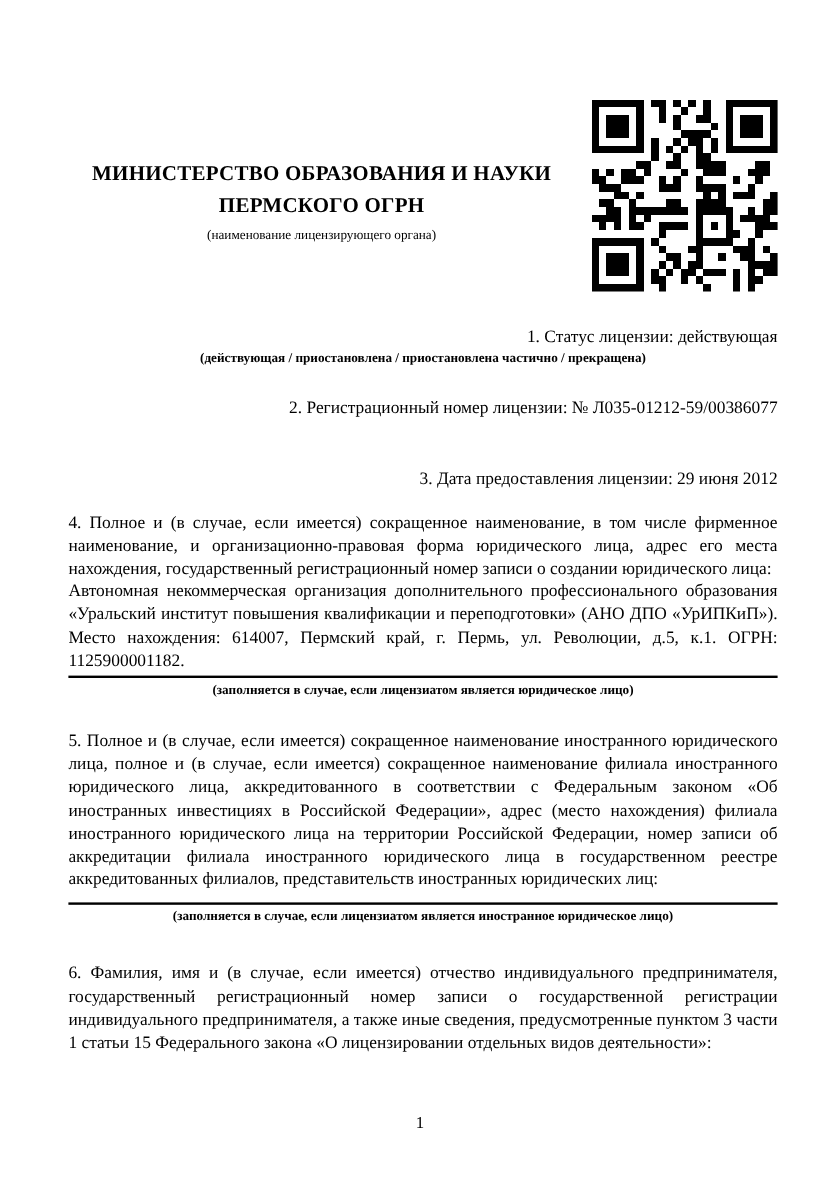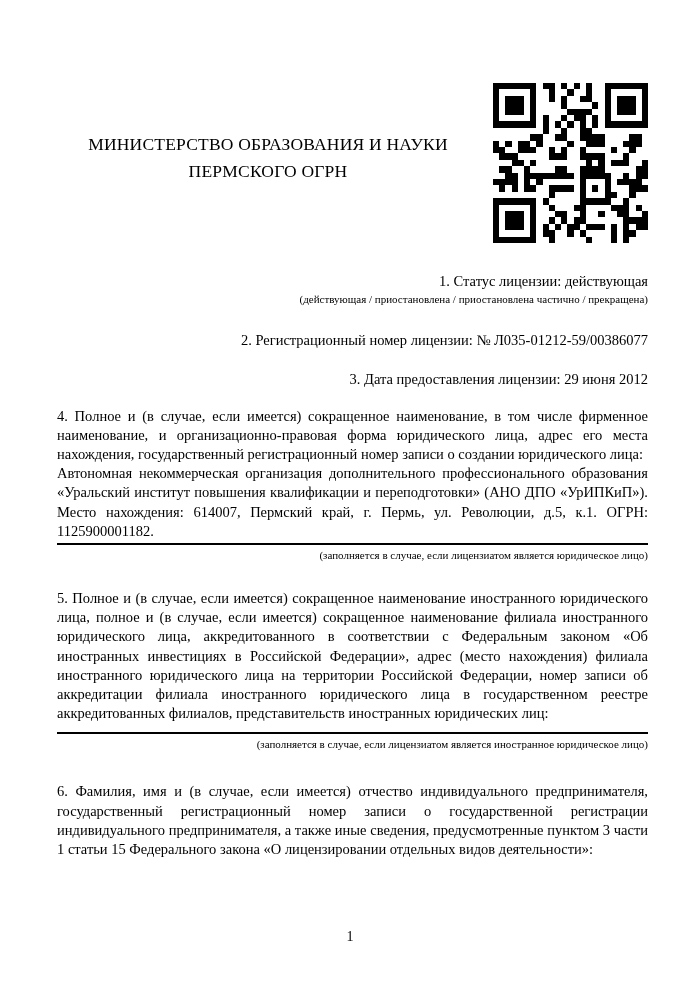--- a/index.html
+++ b/index.html
@@ -27,21 +27,21 @@
     align-items: flex-start;
     padding-top: 83px;
   }
   .ministry {
     flex: 1;
     text-align: center;
     padding-top: 48px;
     padding-right: 14px;
   }
   .ministry-line {
-    font-weight: normal;
+    font-weight: bold;
     font-size: 17.5px;
     line-height: 27px;
     letter-spacing: 0.2px;
   }
   .ministry-caption {
     font-size: 11px;
     line-height: 14px;
     margin-top: 4px;
   }
   .qr-box {
@@ -54,32 +54,33 @@
   .doc-title {
     margin-top: 62px;
     text-align: center;
     font-size: 14.5px;
     line-height: 20px;
   }
   
   .item-text { text-align: justify; }
   .single { text-align: right; }
   .small-caption {
-    text-align: right;
+    text-align: center;
     font-size: 11px;
     line-height: 14px;
+    font-weight: bold;
   }
   .rule {
     border-bottom: 2px solid #000000;
     height: 0;
   }
   .item1 { margin-top: 29px; }
   .item1 .small-caption { margin-top: 1px; }
   .item2 { margin-top: 25px; }
-  .item3 { margin-top: 20px; }
+  .item3 { margin-top: 40px; }
   .item4 { margin-top: 17px; }
   .item4 .rule { margin-top: 2px; }
   .item4 .small-caption { margin-top: 3px; }
   .item5 { margin-top: 27px; }
   .item5 .rule { margin-top: 9px; }
   .item5 .small-caption { margin-top: 3px; }
   .item6 { margin-top: 31px; }
   
   .page-number {
     position: absolute;
@@ -94,20 +95,21 @@
 <body>
 
 <div class="page">
 
   <div class="content">
 
     <div class="header">
       <div class="ministry">
         <div class="ministry-line">МИНИСТЕРСТВО ОБРАЗОВАНИЯ И НАУКИ</div>
         <div class="ministry-line">ПЕРМСКОГО ОГРН</div>
+        <div class="ministry-caption">(наименование лицензирующего органа)</div>
       </div>
       <div class="qr-box">
           <svg viewBox="0 0 25 25" preserveAspectRatio="none" shape-rendering="crispEdges" xmlns="http://www.w3.org/2000/svg">
             <rect x="0" y="0" width="1" height="1" fill="#000"></rect>
             <rect x="1" y="0" width="1" height="1" fill="#000"></rect>
             <rect x="2" y="0" width="1" height="1" fill="#000"></rect>
             <rect x="3" y="0" width="1" height="1" fill="#000"></rect>
             <rect x="4" y="0" width="1" height="1" fill="#000"></rect>
             <rect x="5" y="0" width="1" height="1" fill="#000"></rect>
             <rect x="6" y="0" width="1" height="1" fill="#000"></rect>

